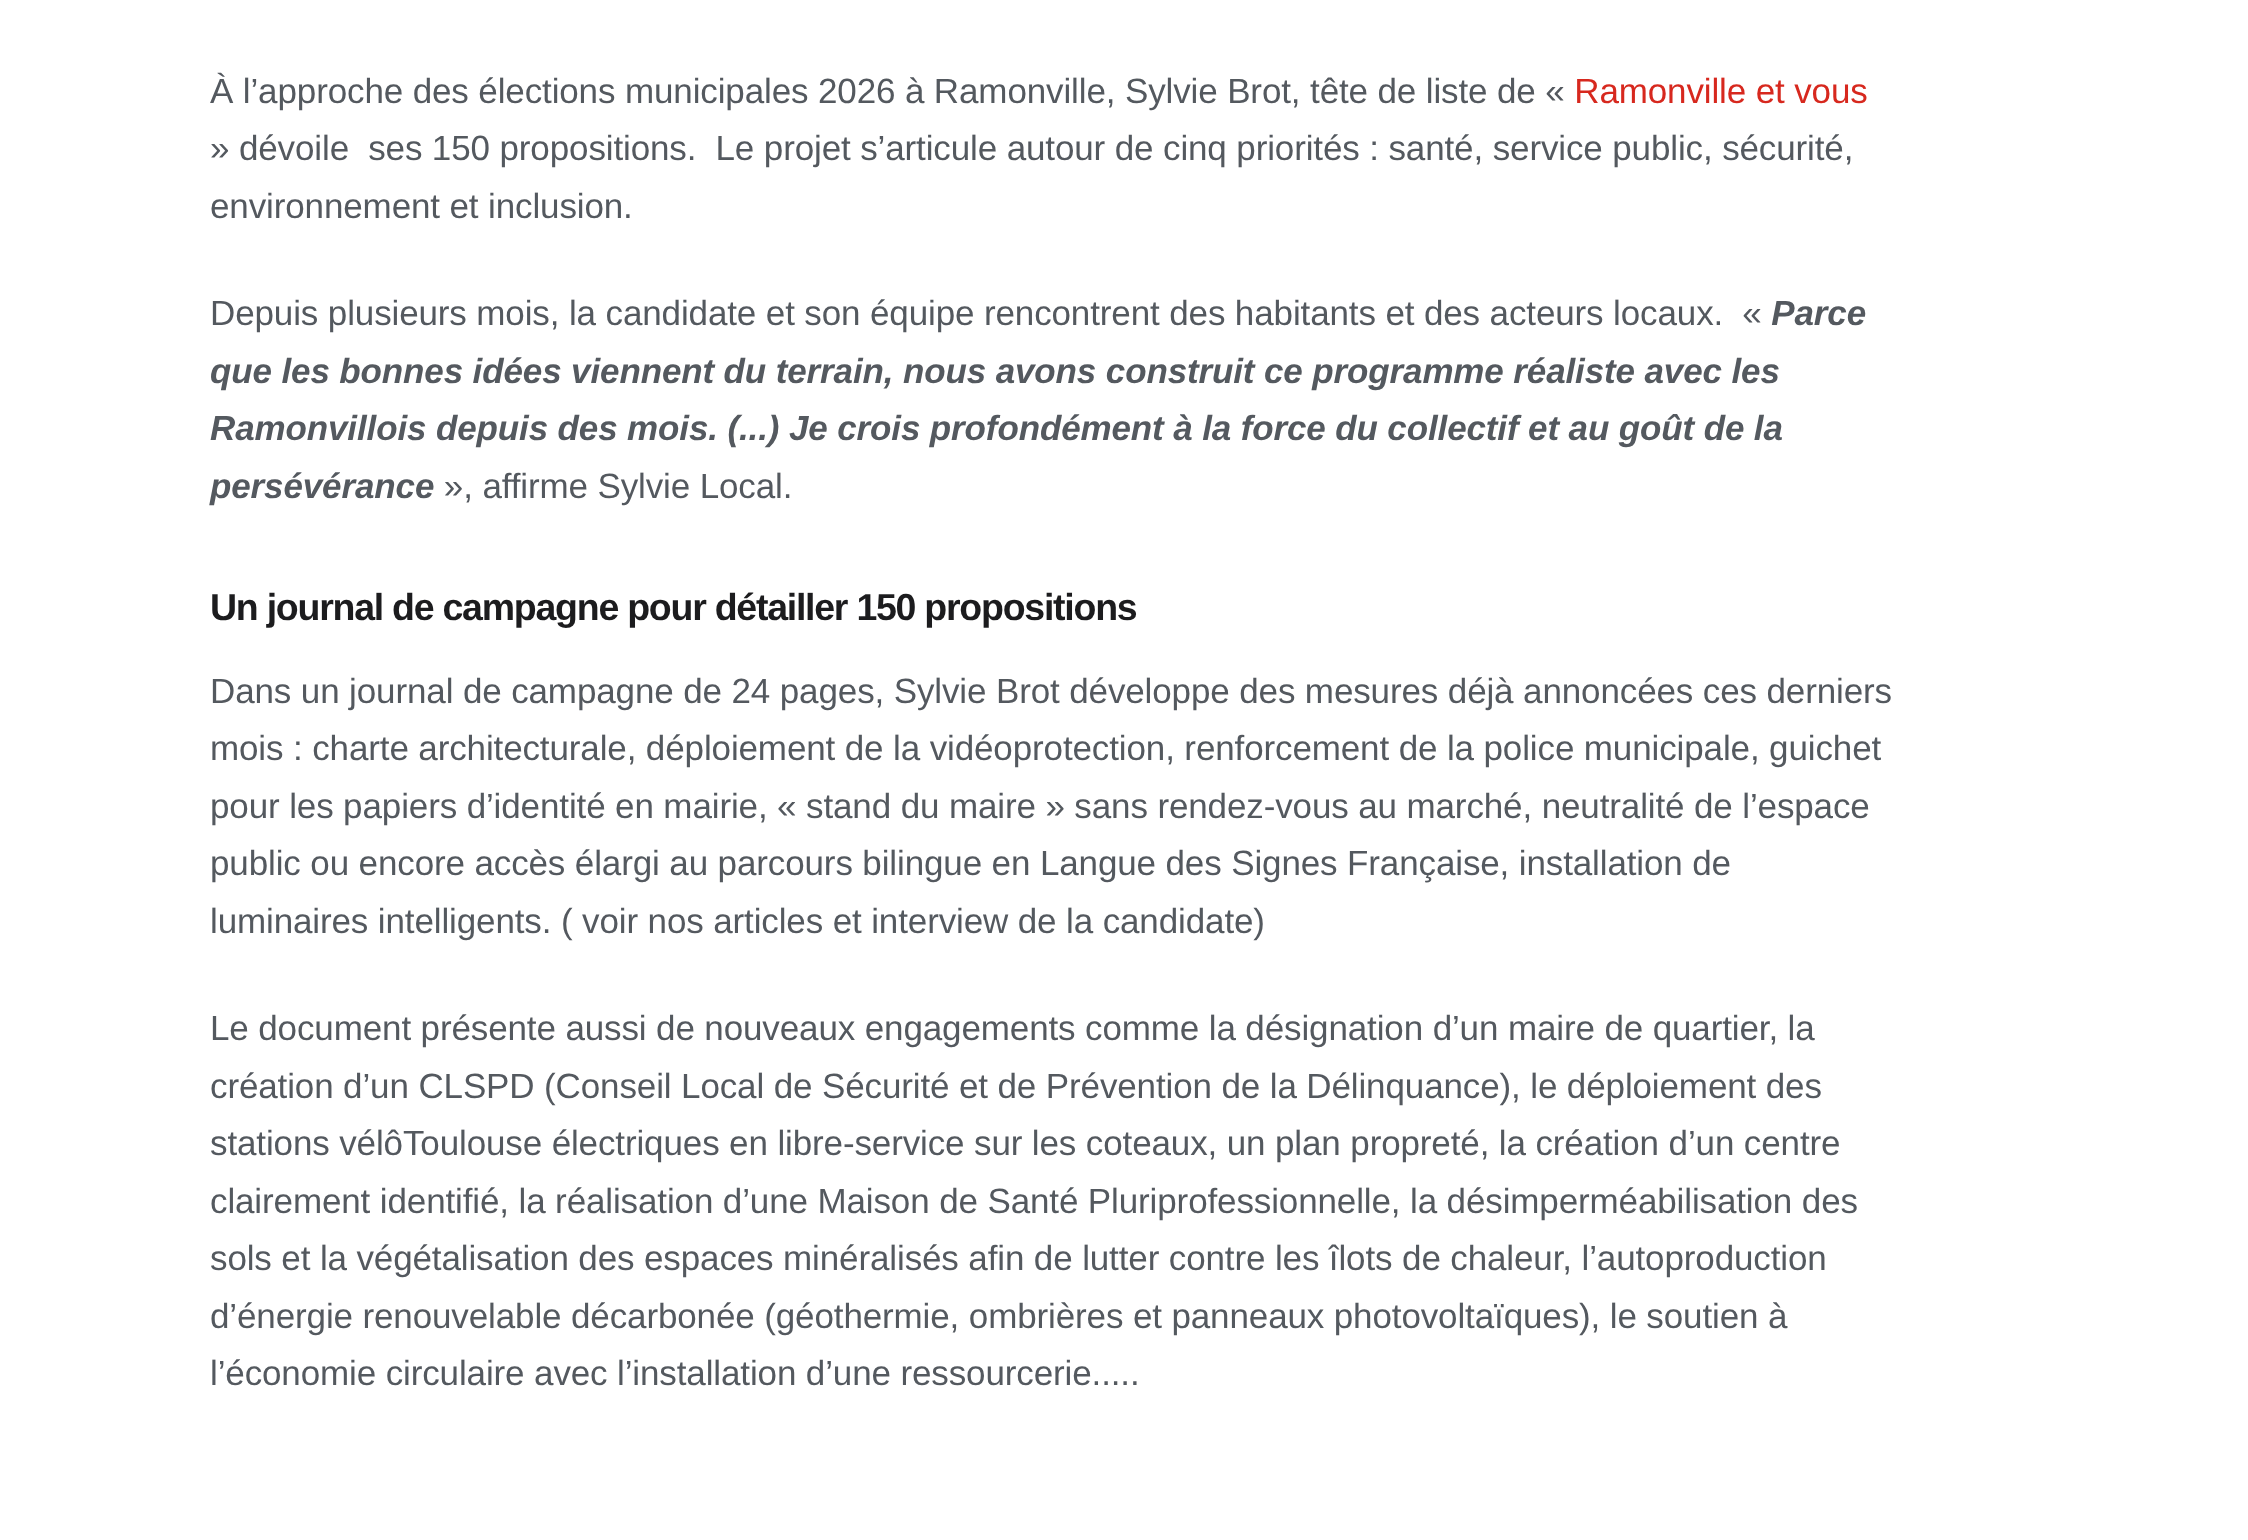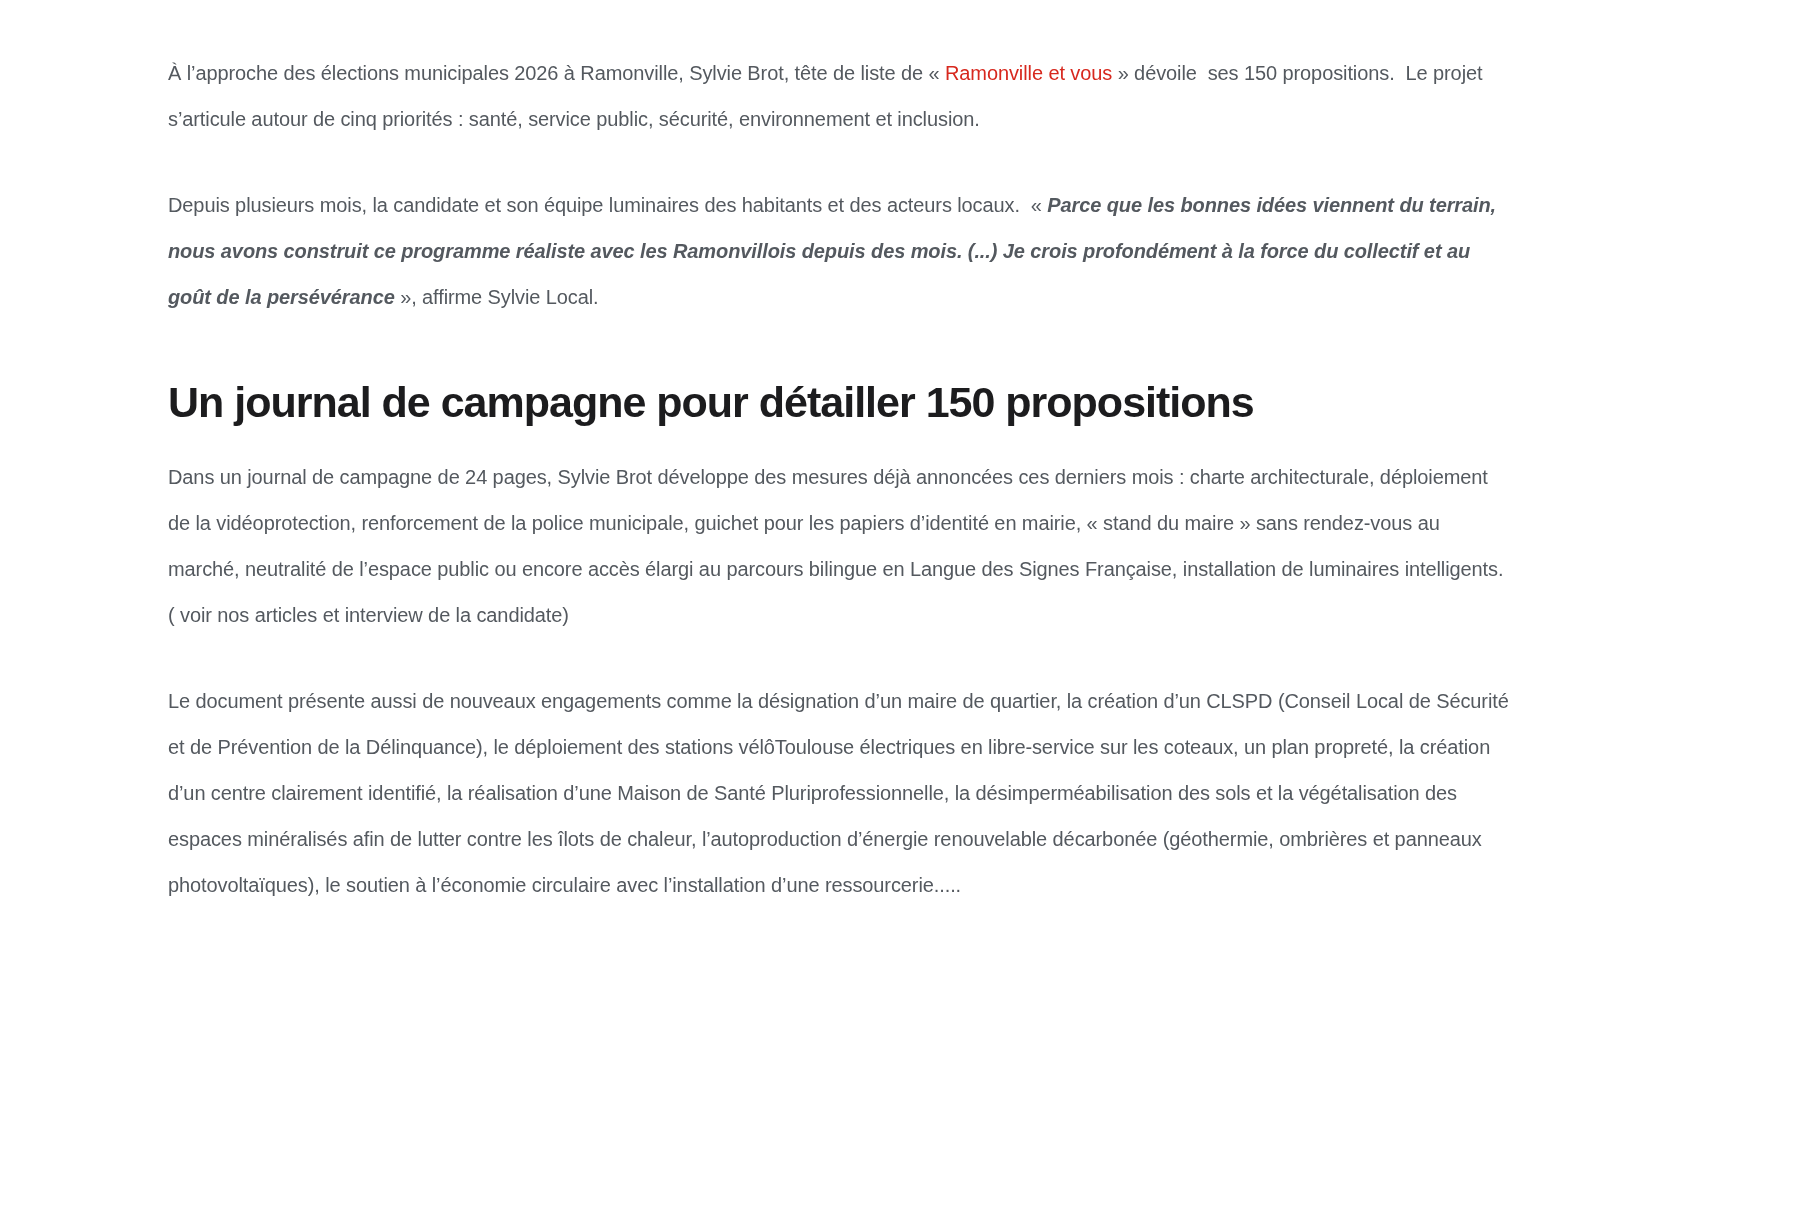--- a/index.html
+++ b/index.html
@@ -18,29 +18,29 @@
     font-family:"Liberation Sans","DejaVu Sans",sans-serif;
     overflow:hidden;
   }
   .content{
     margin-left:168px;
     width:1346px;
     padding-top:50px;
   }
   .content p{
     margin:0 0 40px 0;
-    font-size:20px;
+    font-size:28px;
     line-height:46px;
     letter-spacing:-0.1px;
     color:var(--body-text);
     white-space:pre-wrap;
   }
   .content h2{
     margin:56px 0 24px 0;
-    font-size:43px;
+    font-size:30px;
     line-height:1.25;
     font-weight:700;
     letter-spacing:-1px;
     color:var(--heading);
   }
   a.article-link{
     color:var(--link);
     text-decoration:none;
     cursor:pointer;
   }
@@ -49,21 +49,21 @@
     font-style:italic;
   }
 </style>
 </head>
 <body>
 
 <article class="content">
 
   <p><span>À l’approche des élections municipales 2026 à Ramonville, Sylvie Brot, tête de liste de « </span><a class="article-link">Ramonville et vous</a><span> » dévoile  ses 150 propositions.  Le projet s’articule autour de cinq priorités : santé, service public, sécurité, environnement et inclusion.</span></p>
 
-  <p><span>Depuis plusieurs mois, la candidate et son équipe luminaires des habitants et des acteurs locaux.  « </span><span class="quote">Parce que les bonnes idées viennent du terrain, nous avons construit ce programme réaliste avec les Ramonvillois depuis des mois. (...) Je crois profondément à la force du collectif et au goût de la persévérance</span><span> », affirme Sylvie Local.</span></p>
+  <p><span>Depuis plusieurs mois, la candidate et son équipe rencontrent des habitants et des acteurs locaux.  « </span><span class="quote">Parce que les bonnes idées viennent du terrain, nous avons construit ce programme réaliste avec les Ramonvillois depuis des mois. (...) Je crois profondément à la force du collectif et au goût de la persévérance</span><span> », affirme Sylvie Local.</span></p>
 
   <h2>Un journal de campagne pour détailler 150 propositions</h2>
 
   <p>Dans un journal de campagne de 24 pages, Sylvie Brot développe des mesures déjà annoncées ces derniers mois : charte architecturale, déploiement de la vidéoprotection, renforcement de la police municipale, guichet pour les papiers d’identité en mairie, « stand du maire » sans rendez-vous au marché, neutralité de l’espace public ou encore accès élargi au parcours bilingue en Langue des Signes Française, installation de luminaires intelligents. ( voir nos articles et interview de la candidate)</p>
 
   <p>Le document présente aussi de nouveaux engagements comme la désignation d’un maire de quartier, la création d’un CLSPD (Conseil Local de Sécurité et de Prévention de la Délinquance), le déploiement des stations vélôToulouse électriques en libre-service sur les coteaux, un plan propreté, la création d’un centre clairement identifié, la réalisation d’une Maison de Santé Pluriprofessionnelle, la désimperméabilisation des sols et la végétalisation des espaces minéralisés afin de lutter contre les îlots de chaleur, l’autoproduction d’énergie renouvelable décarbonée (géothermie, ombrières et panneaux photovoltaïques), le soutien à l’économie circulaire avec l’installation d’une ressourcerie.....</p>
 
 </article>
 
 </body></html>

